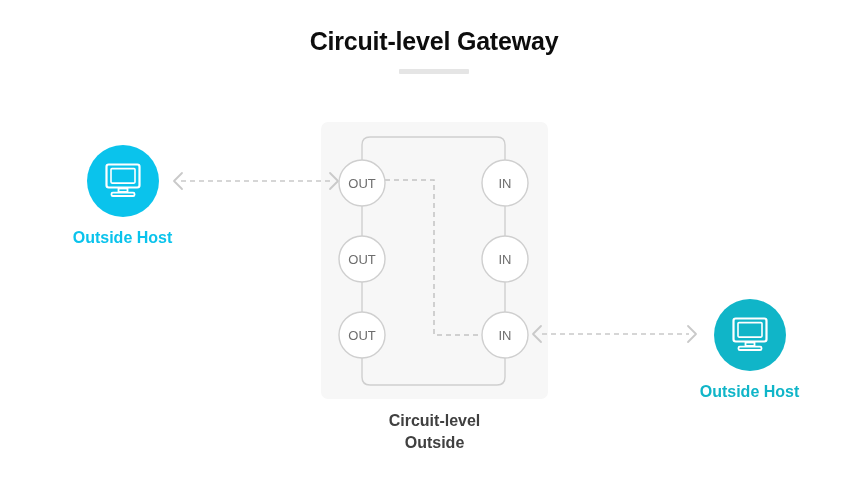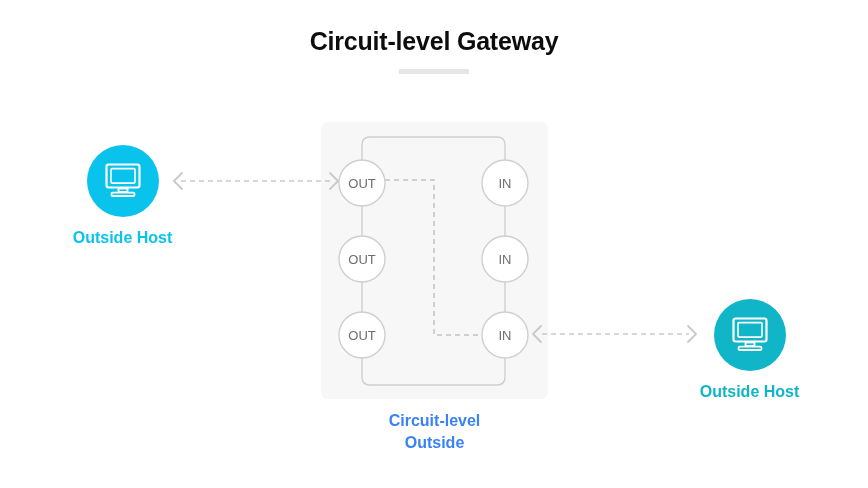--- a/index.html
+++ b/index.html
@@ -85,21 +85,21 @@
 
   #gateway-caption {
     position: absolute;
     left: 321px;
     top: 410px;
     width: 227px;
     text-align: center;
     font-size: 16px;
     font-weight: bold;
     line-height: 22px;
-    color: #3b82f6;
+    color: #404040;
   }
 
   
   #wiring {
     position: absolute;
     left: 0; top: 0;
     width: 868px;
     height: 488px;
     overflow: visible;
   }

